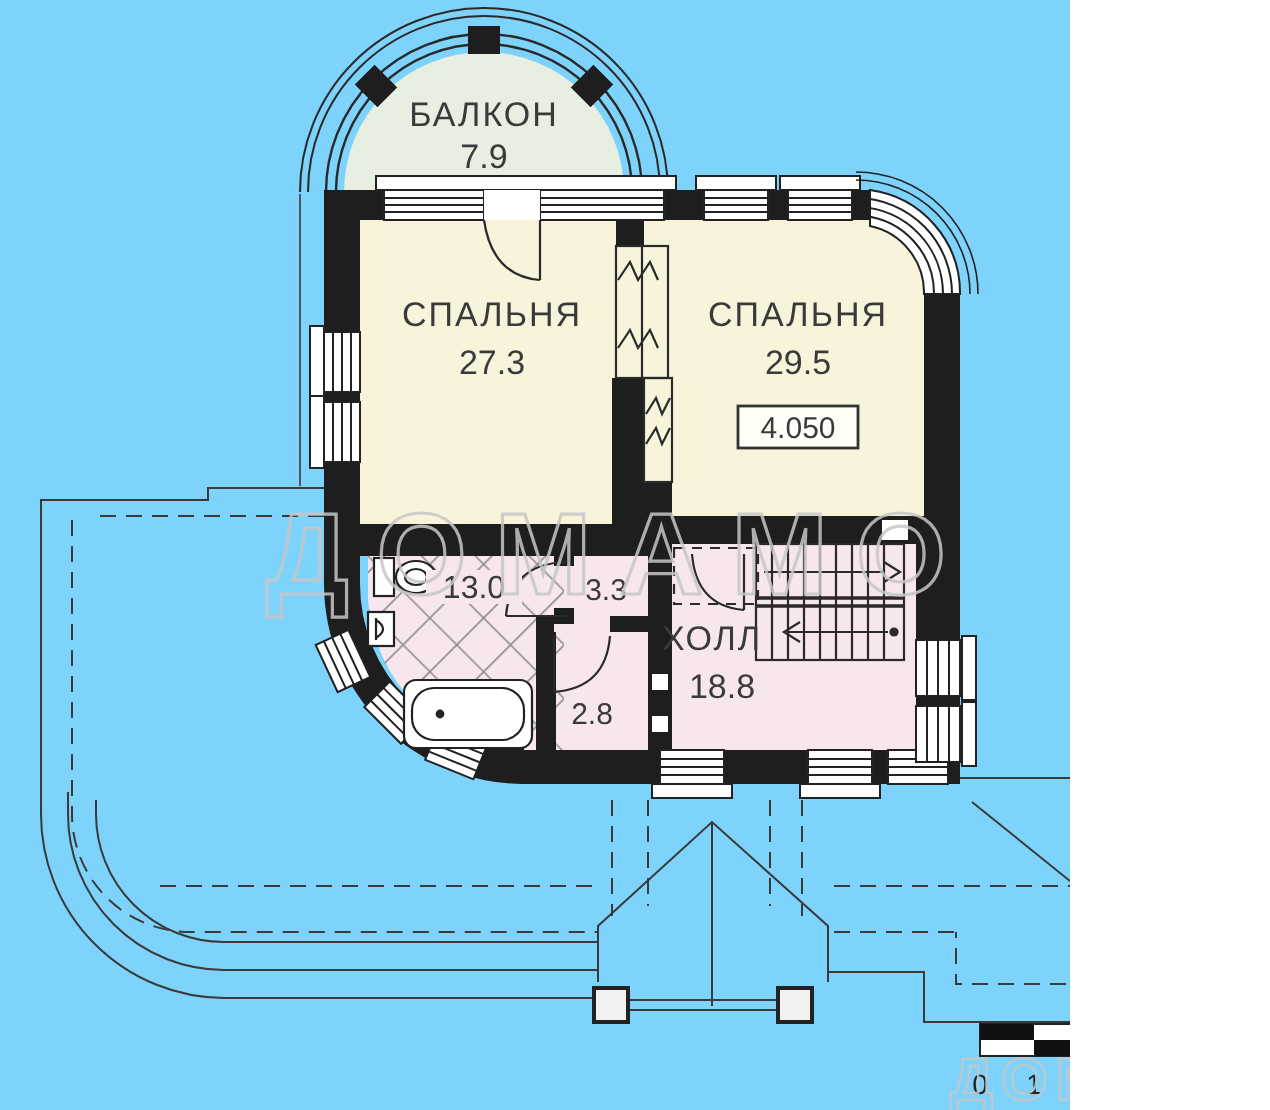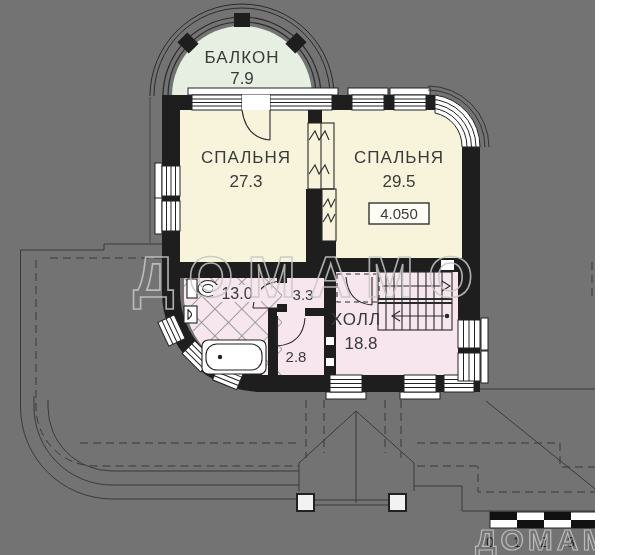--- a/index.html
+++ b/index.html
@@ -1,16 +1,16 @@
 <!DOCTYPE html>
 <html><head>
 <meta charset="utf-8">
 <style>
   html,body{margin:0;padding:0;background:#ffffff;}
-  #stage{position:relative;width:595px;height:555px;background:#737373;overflow:hidden;
+  #stage{position:relative;width:535px;height:555px;background:#7dd3fc;overflow:hidden;
          font-family:"Liberation Sans", sans-serif;}
   svg text{font-family:"Liberation Sans", sans-serif;fill:#3a3a3a;}
   .room-label{font-size:17px;}
   .room-num{font-size:17px;}
   .small-num{font-size:15px;}
   .scale-num{font-size:14px;fill:#222;}
   .level-num{font-size:15px;}
   .wm{font-weight:bold;fill:none;stroke:#c7c7c7;stroke-width:1.6px;}
 </style>
 </head>

